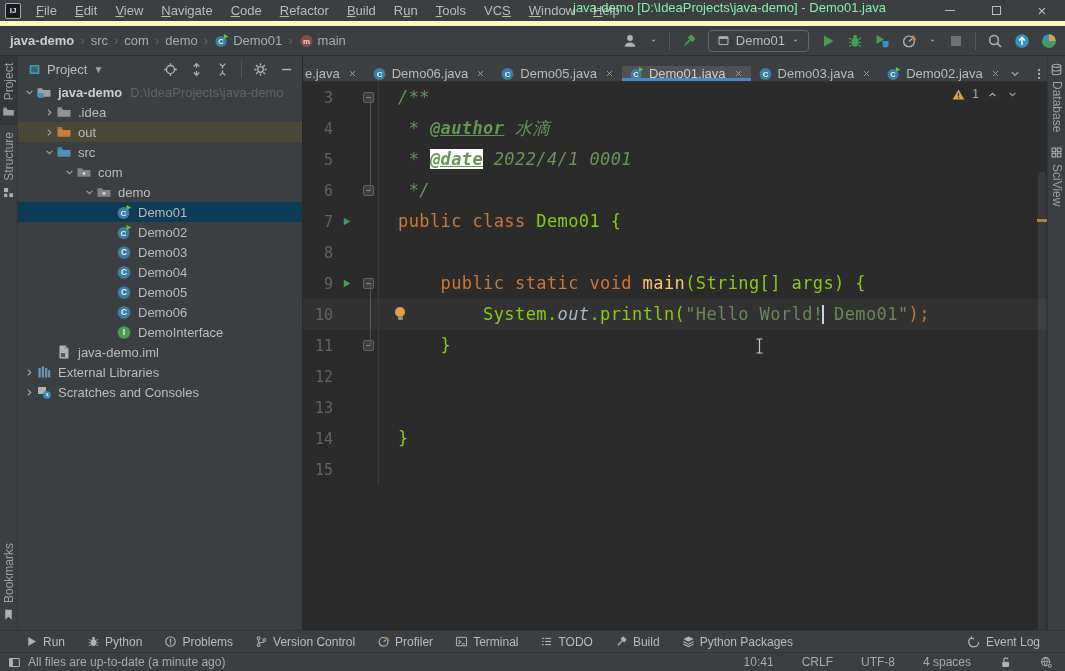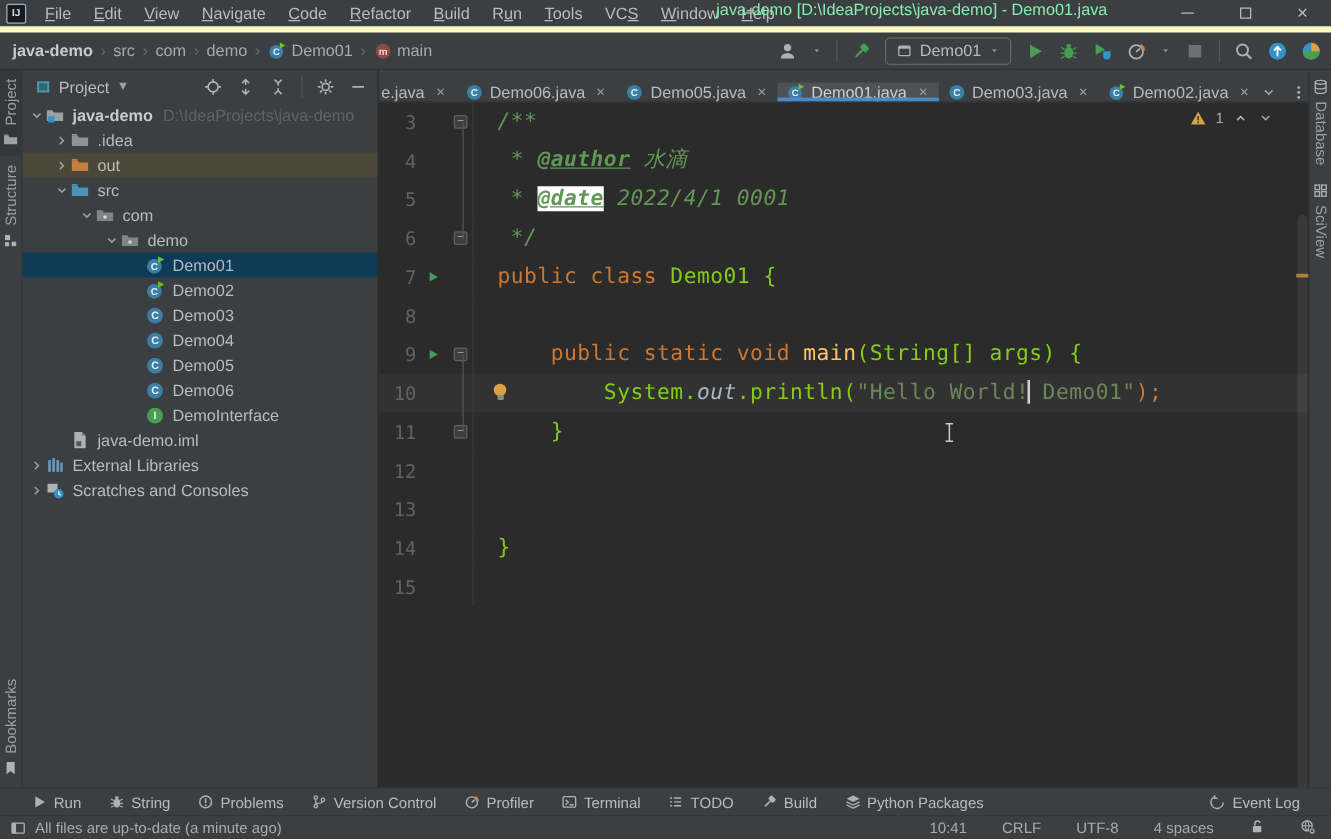--- a/index.html
+++ b/index.html
@@ -96,21 +96,21 @@
   .vthumb{position:absolute;left:1px;right:1px;top:90px;height:460px;background:rgba(255,255,255,.07);border-radius:4px}
   .vmark{position:absolute;left:0;right:0;top:137px;height:3px;background:#B07F3A}
   .ibeam{position:absolute;left:452px;top:256px}
 
   
   .bbar{height:22px;flex:none;display:flex;align-items:center;background:#3C3F41;border-top:1px solid #333639;font-size:12px;padding:0 14px}
   .bitem{display:flex;align-items:center;gap:5px;padding:0 11px;color:#BBBBBB}
   .bbar-right{margin-left:auto;display:flex}
   .sbar{height:19px;flex:none;display:flex;align-items:center;background:#3C3F41;border-top:1px solid #333639;font-size:12px;color:#A7ABB0;padding:0 12px 0 8px}
   .smsg{display:flex;align-items:flex-end;gap:7px}
-  .sright{margin-left:auto;display:flex;align-items:flex-start;gap:28px}
+  .sright{margin-left:auto;display:flex;align-items:center;gap:28px}
 </style>
 </head>
 <body>
 
 <div class="app">
 
   <div class="titlebar">
     <div class="logo">IJ</div>
     <nav class="menus" id="menus">
         <span class="menu-item"><span class="mn">F</span>ile</span>
@@ -848,21 +848,21 @@
             <g stroke="#AFB1B3" stroke-width="1.1">
               <path d="M4.8 6.7 L2.2 5.2"></path>
               <path d="M4.6 9.5 H2"></path>
               <path d="M4.8 12 L2.2 13.4"></path>
               <path d="M11.2 6.7 L13.8 5.2"></path>
               <path d="M11.4 9.5 H14"></path>
               <path d="M11.2 12 L13.8 13.4"></path>
             </g>
           </svg>
         </span>
-        <span>String</span>
+        <span>Python</span>
       </div>
       <div class="bitem">
         <span class="ic">
           <svg width="13" height="13" viewBox="0 0 16 16">
             <circle cx="8" cy="8" r="5.8" stroke="#AFB1B3" stroke-width="1.4" fill="none"></circle>
             <rect x="7.2" y="4.5" width="1.6" height="4.6" fill="#AFB1B3"></rect>
             <rect x="7.2" y="10.4" width="1.6" height="1.6" fill="#AFB1B3"></rect>
           </svg>
         </span>
         <span>Problems</span>

